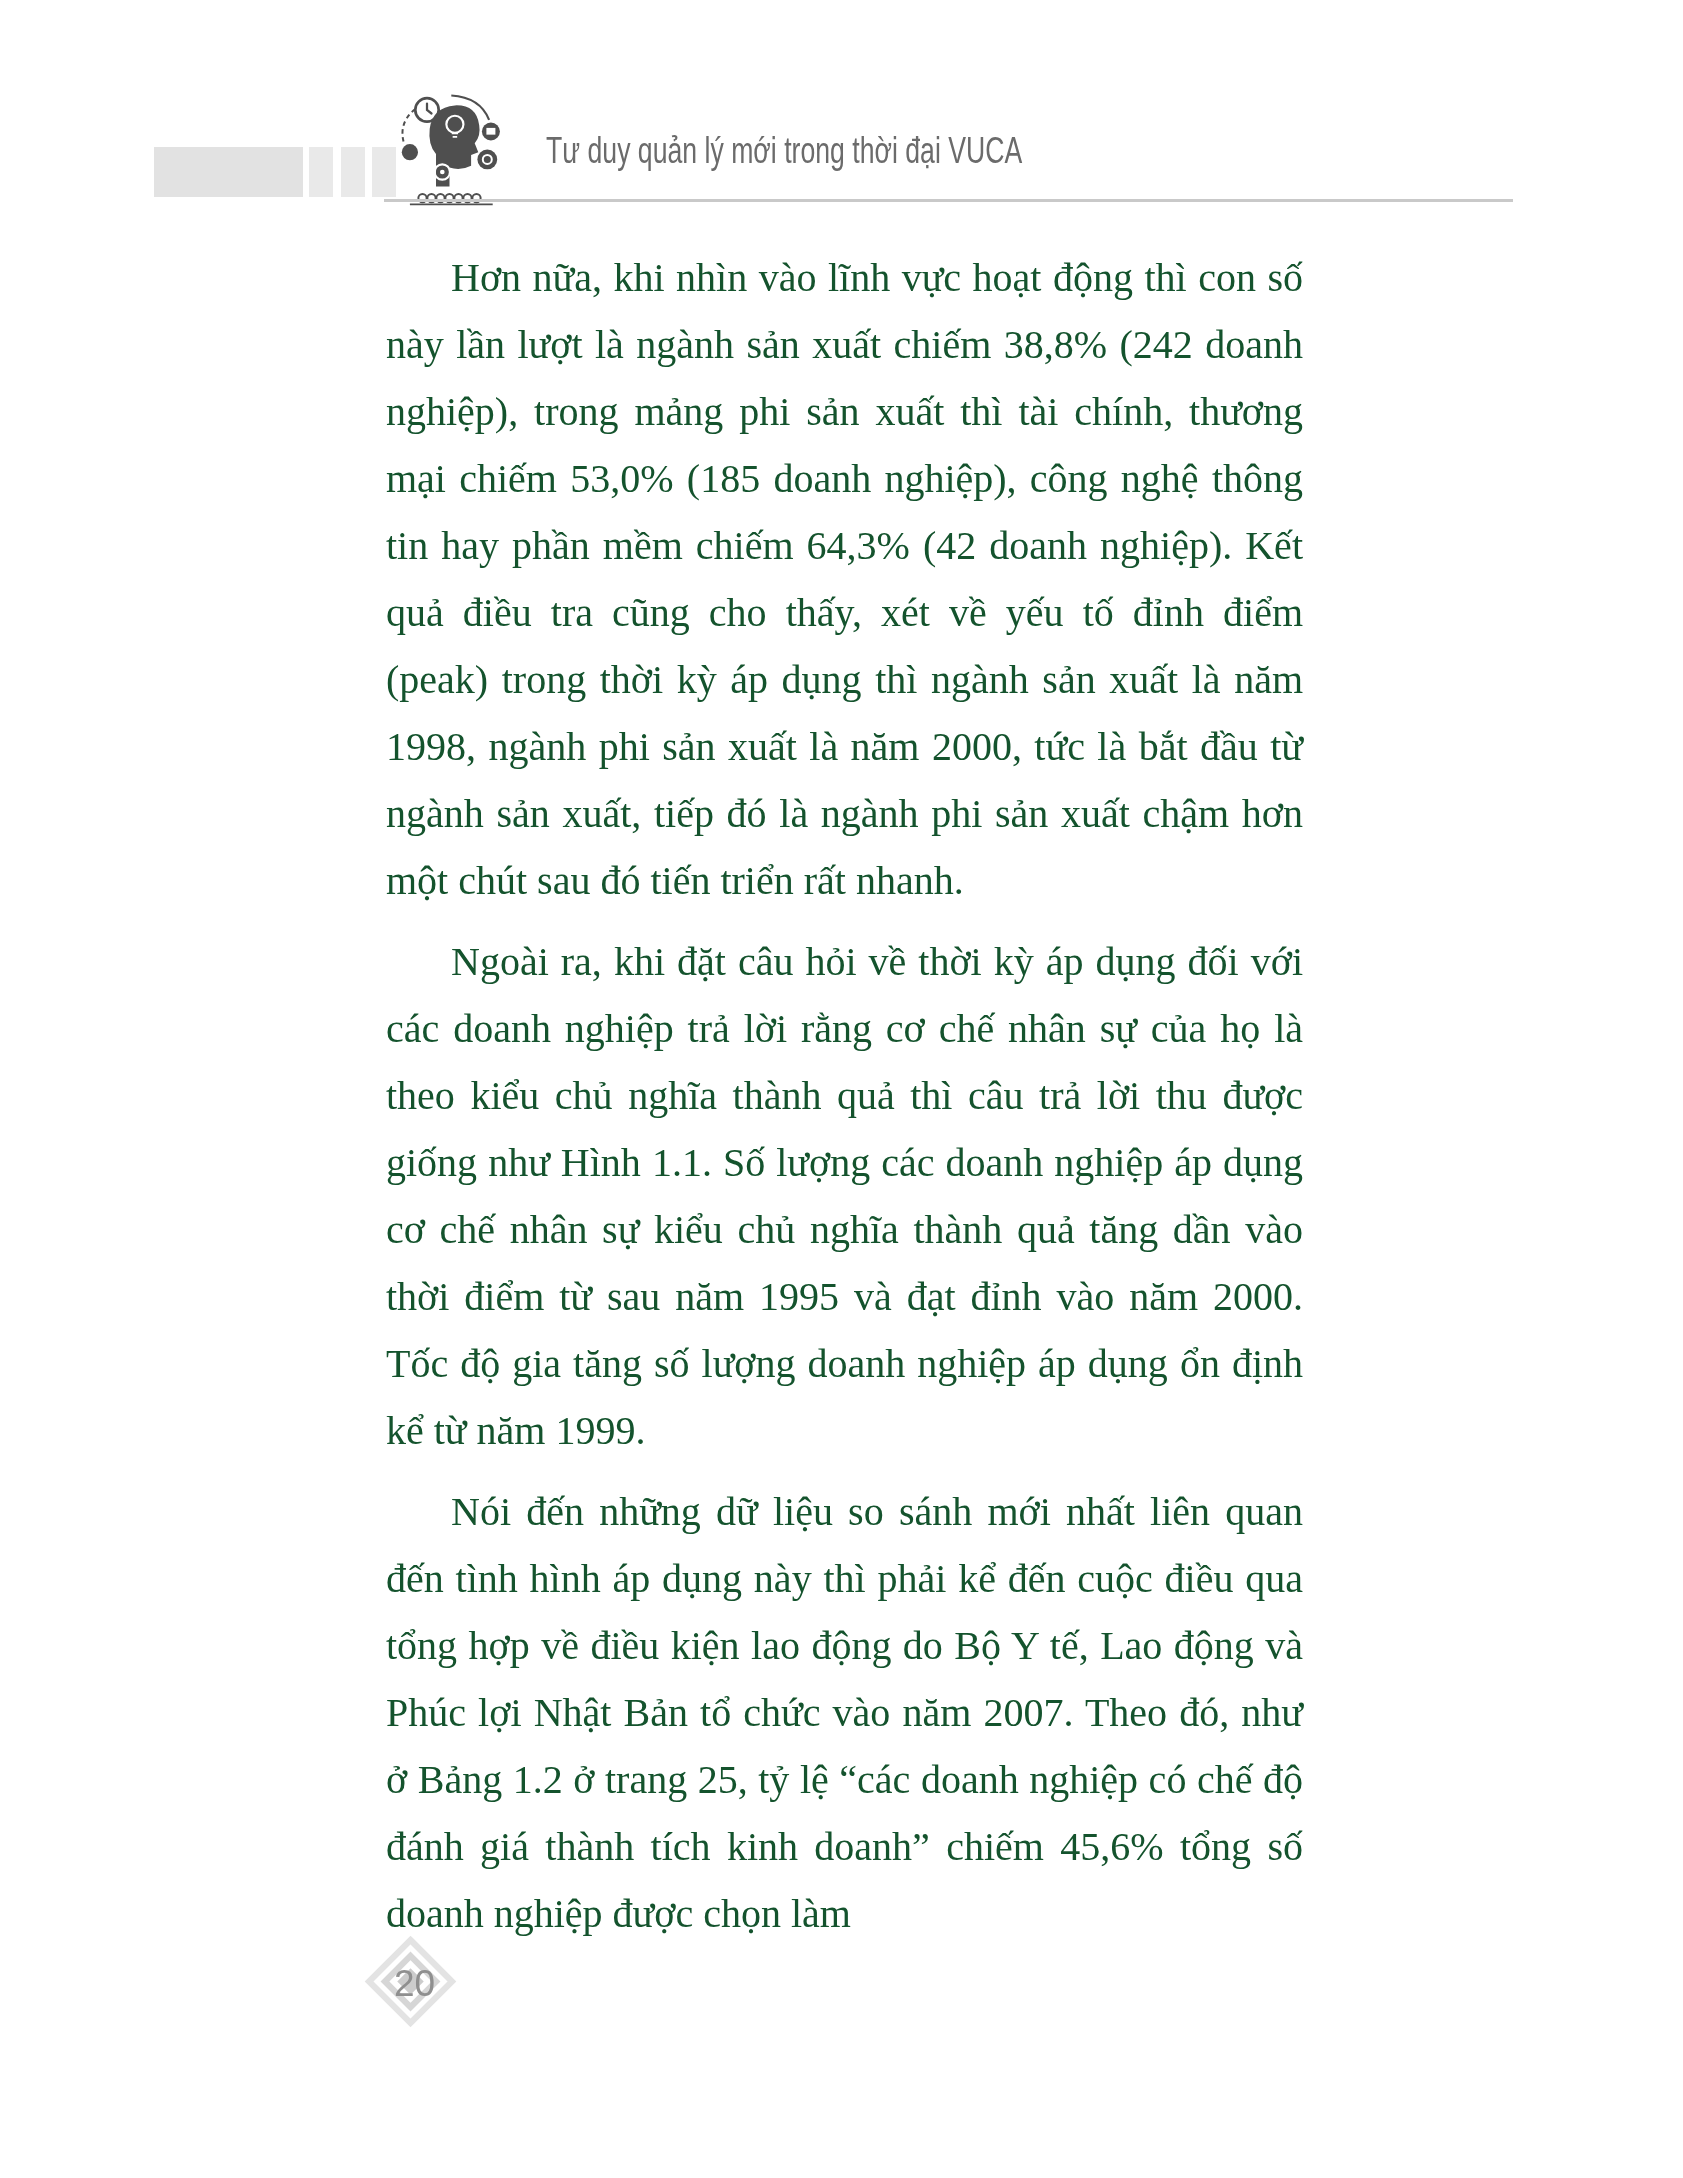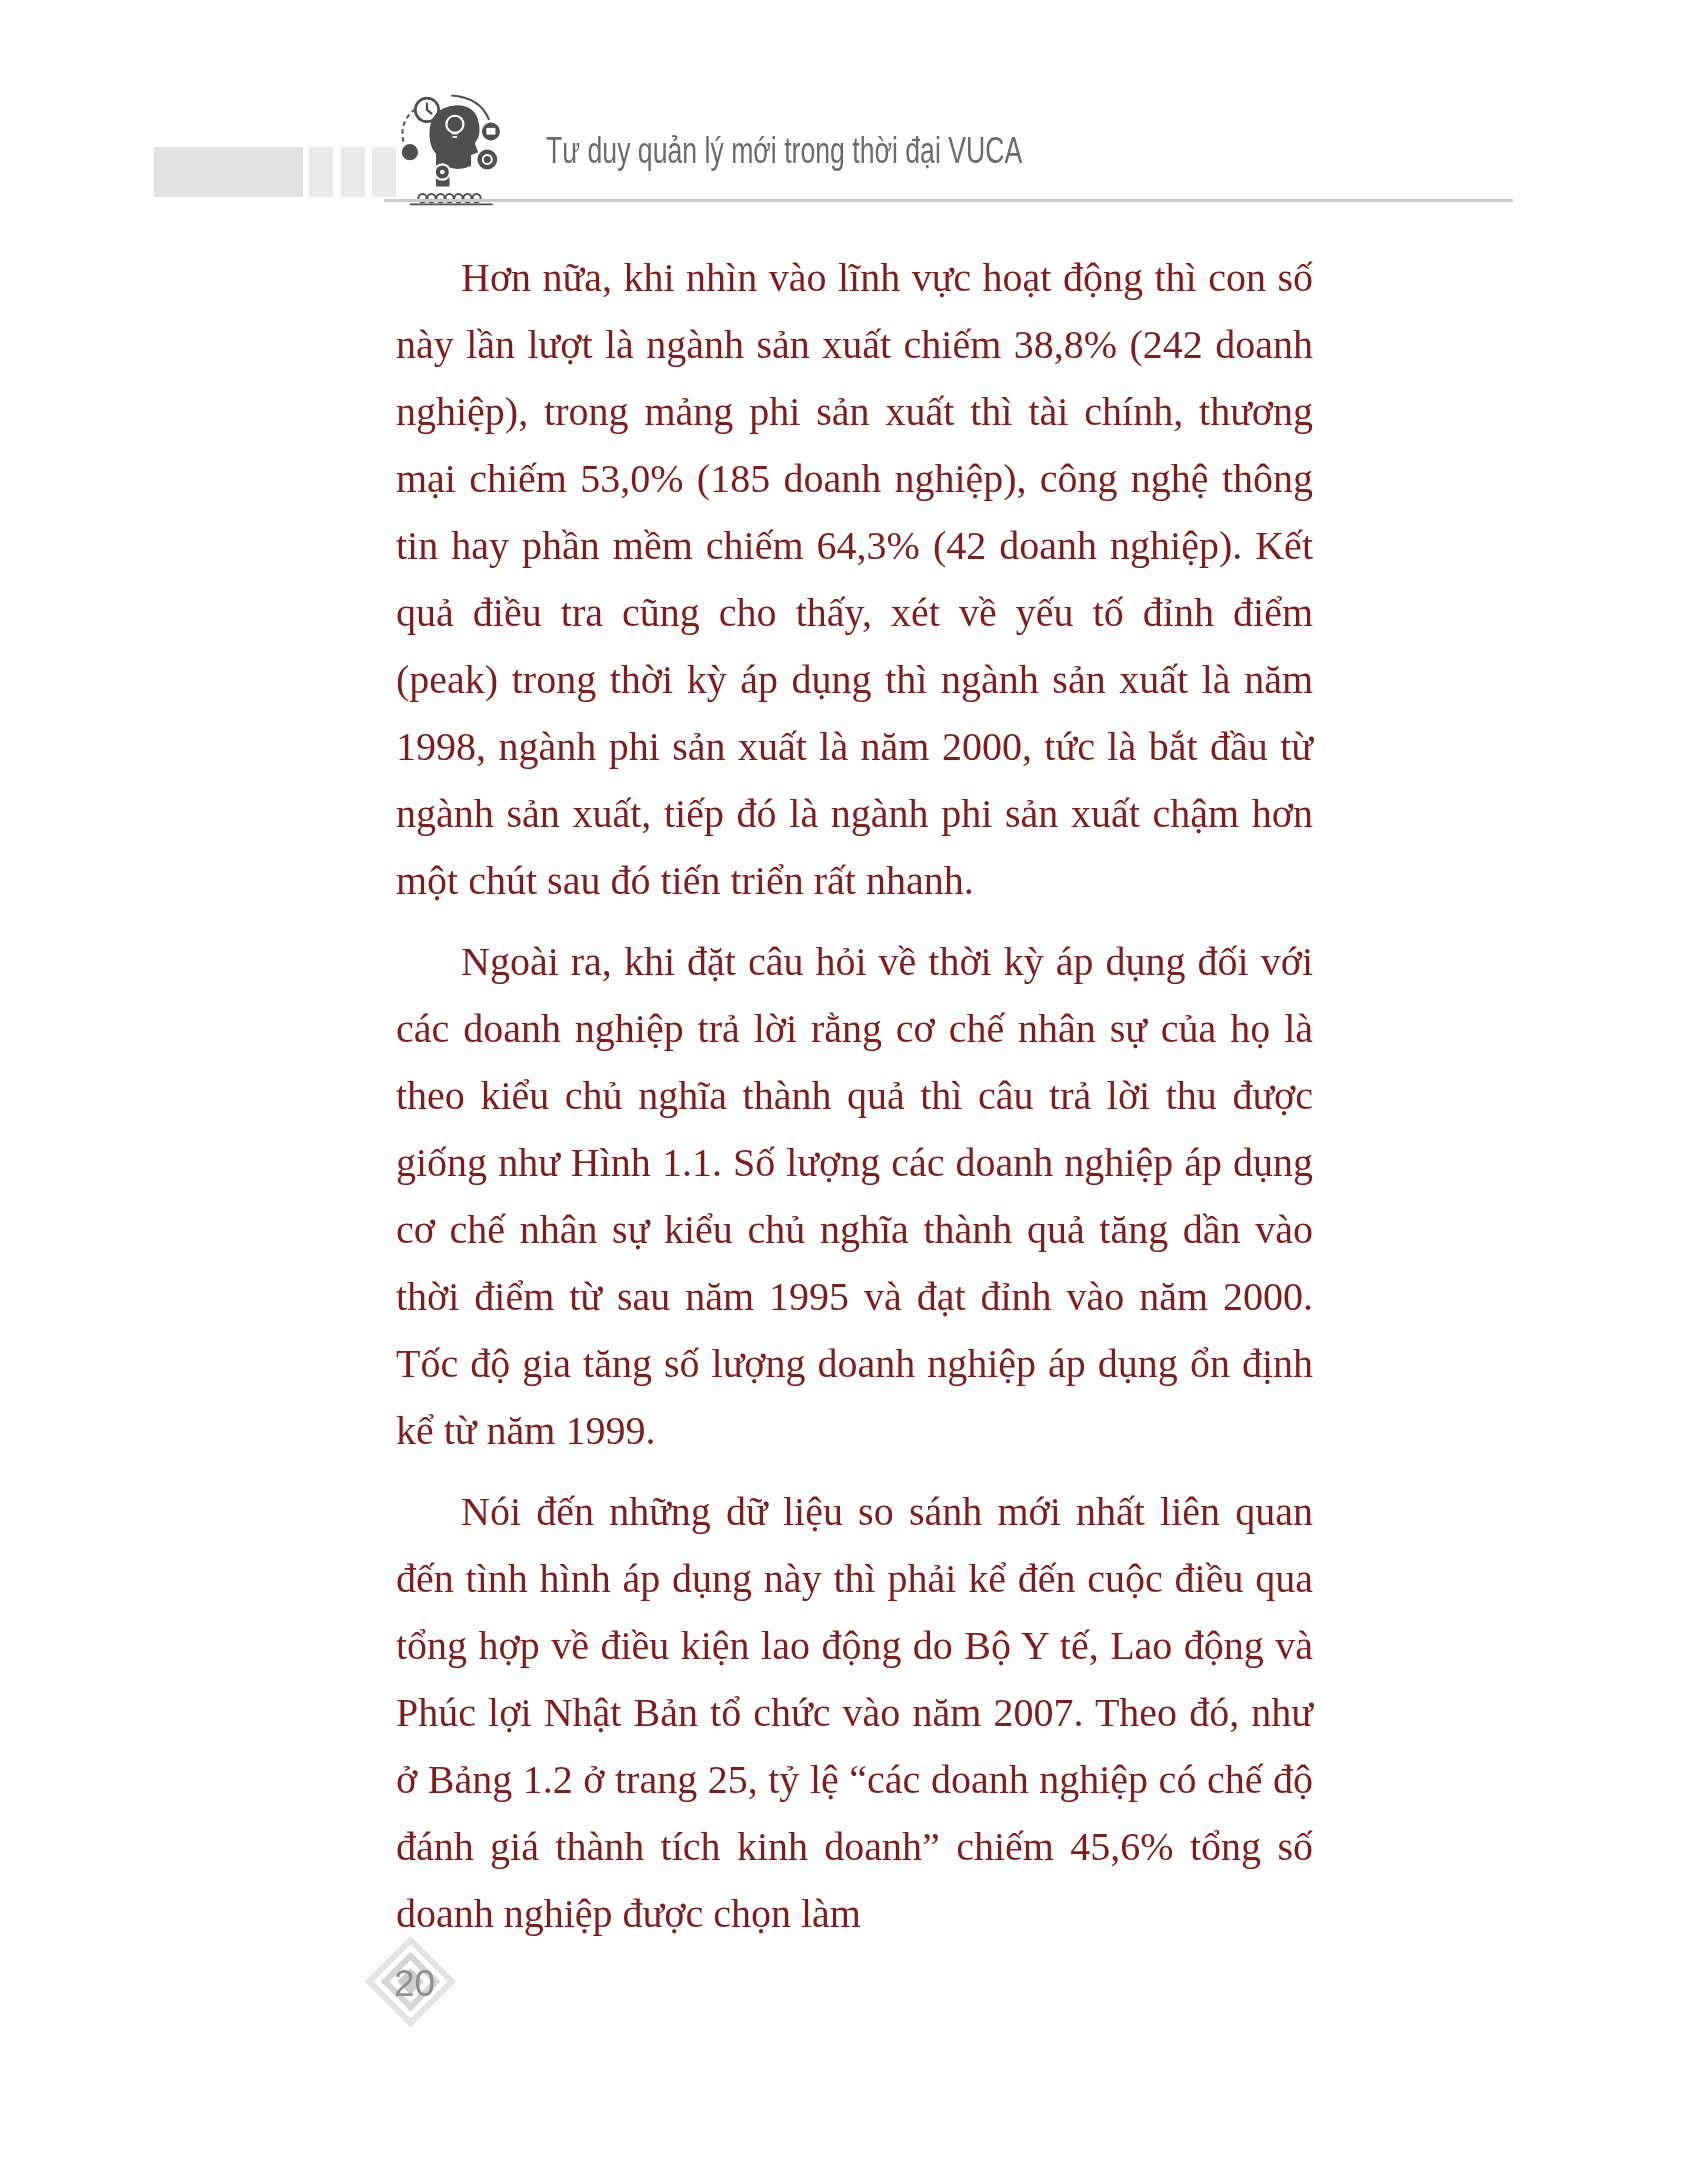--- a/index.html
+++ b/index.html
@@ -33,22 +33,22 @@
     transform:scaleX(0.72);transform-origin:left center;
     letter-spacing:0px;
   }
   .hdr-rule{
     position:absolute;left:384px;top:199px;width:1129px;height:3px;
     background:#c9c9c9;
   }
 
   
   .bodytext{
-    position:absolute;left:396px;top:244px;width:917px;
-    color:#7f1d1d;
+    position:absolute;left:386px;top:244px;width:917px;
+    color:#14532d;
   }
   .bodytext p{
     margin:0 0 14px 0;
     font-size:40px;line-height:67px;
     text-align:justify;text-indent:65px;
   }
 
   
   .ft-diamond{position:absolute;left:362px;top:1933px;width:97px;height:97px;}
   .ft-pagenum{

